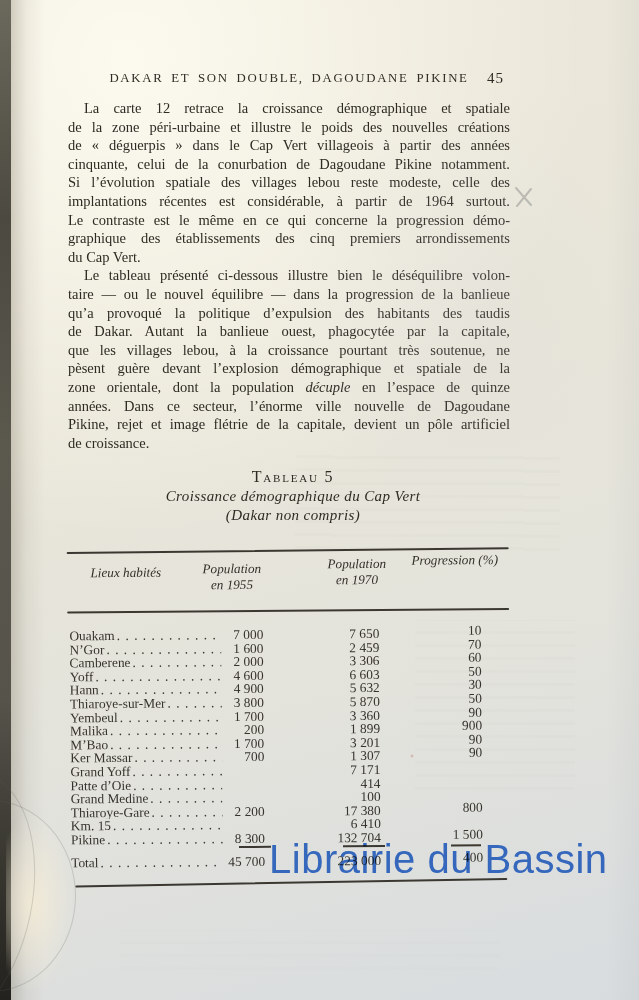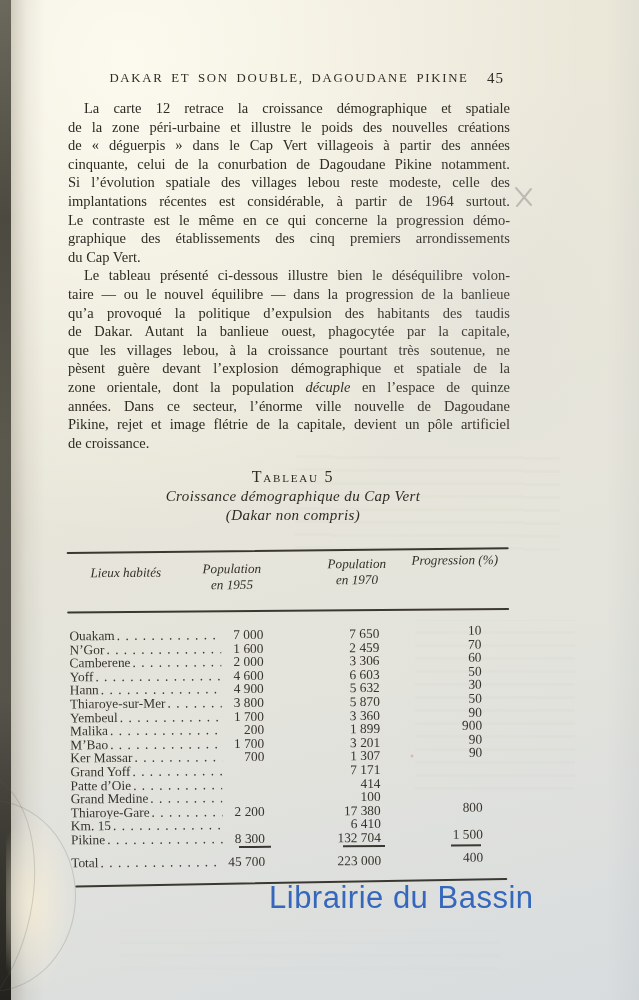--- a/index.html
+++ b/index.html
@@ -68,22 +68,22 @@
   .c55{position:absolute;left:100px;width:98px;top:0;text-align:right;}
   .c70{position:absolute;left:212px;width:102px;top:0;text-align:right;}
   .cprog{position:absolute;left:322px;width:94px;top:0;text-align:right;transform:translateY(-2.5px);}
   .totalrow{position:absolute;left:0;top:311px;width:448px;height:14px;line-height:14px;font-size:13.4px;color:#36332c;}
   .totalrow .namewrap{width:152px;}
 
   
   .xmark{position:absolute;left:512px;top:184px;opacity:.62;}
 
   
-  .watermark{position:absolute;left:269px;top:873px;z-index:5;
-    font-family:"Liberation Sans", sans-serif;font-size:31px;line-height:50px;font-weight:400;
+  .watermark{position:absolute;left:269px;top:834px;z-index:5;
+    font-family:"Liberation Sans", sans-serif;font-size:40px;line-height:50px;font-weight:400;
     letter-spacing:.5px;white-space:nowrap;mix-blend-mode:multiply;opacity:.93;}
 
   
   .grain{position:absolute;inset:0;pointer-events:none;
     background:
       radial-gradient(3px 3px at 412px 756px, rgba(160,60,40,.35), rgba(160,60,40,0) 70%),
       radial-gradient(45% 30% at 75% 30%, rgba(205,212,218,.15), rgba(205,212,218,0) 70%),
       linear-gradient(270deg, rgba(150,160,165,.10), rgba(150,160,165,0) 5%);}
 </style>
 </head>

